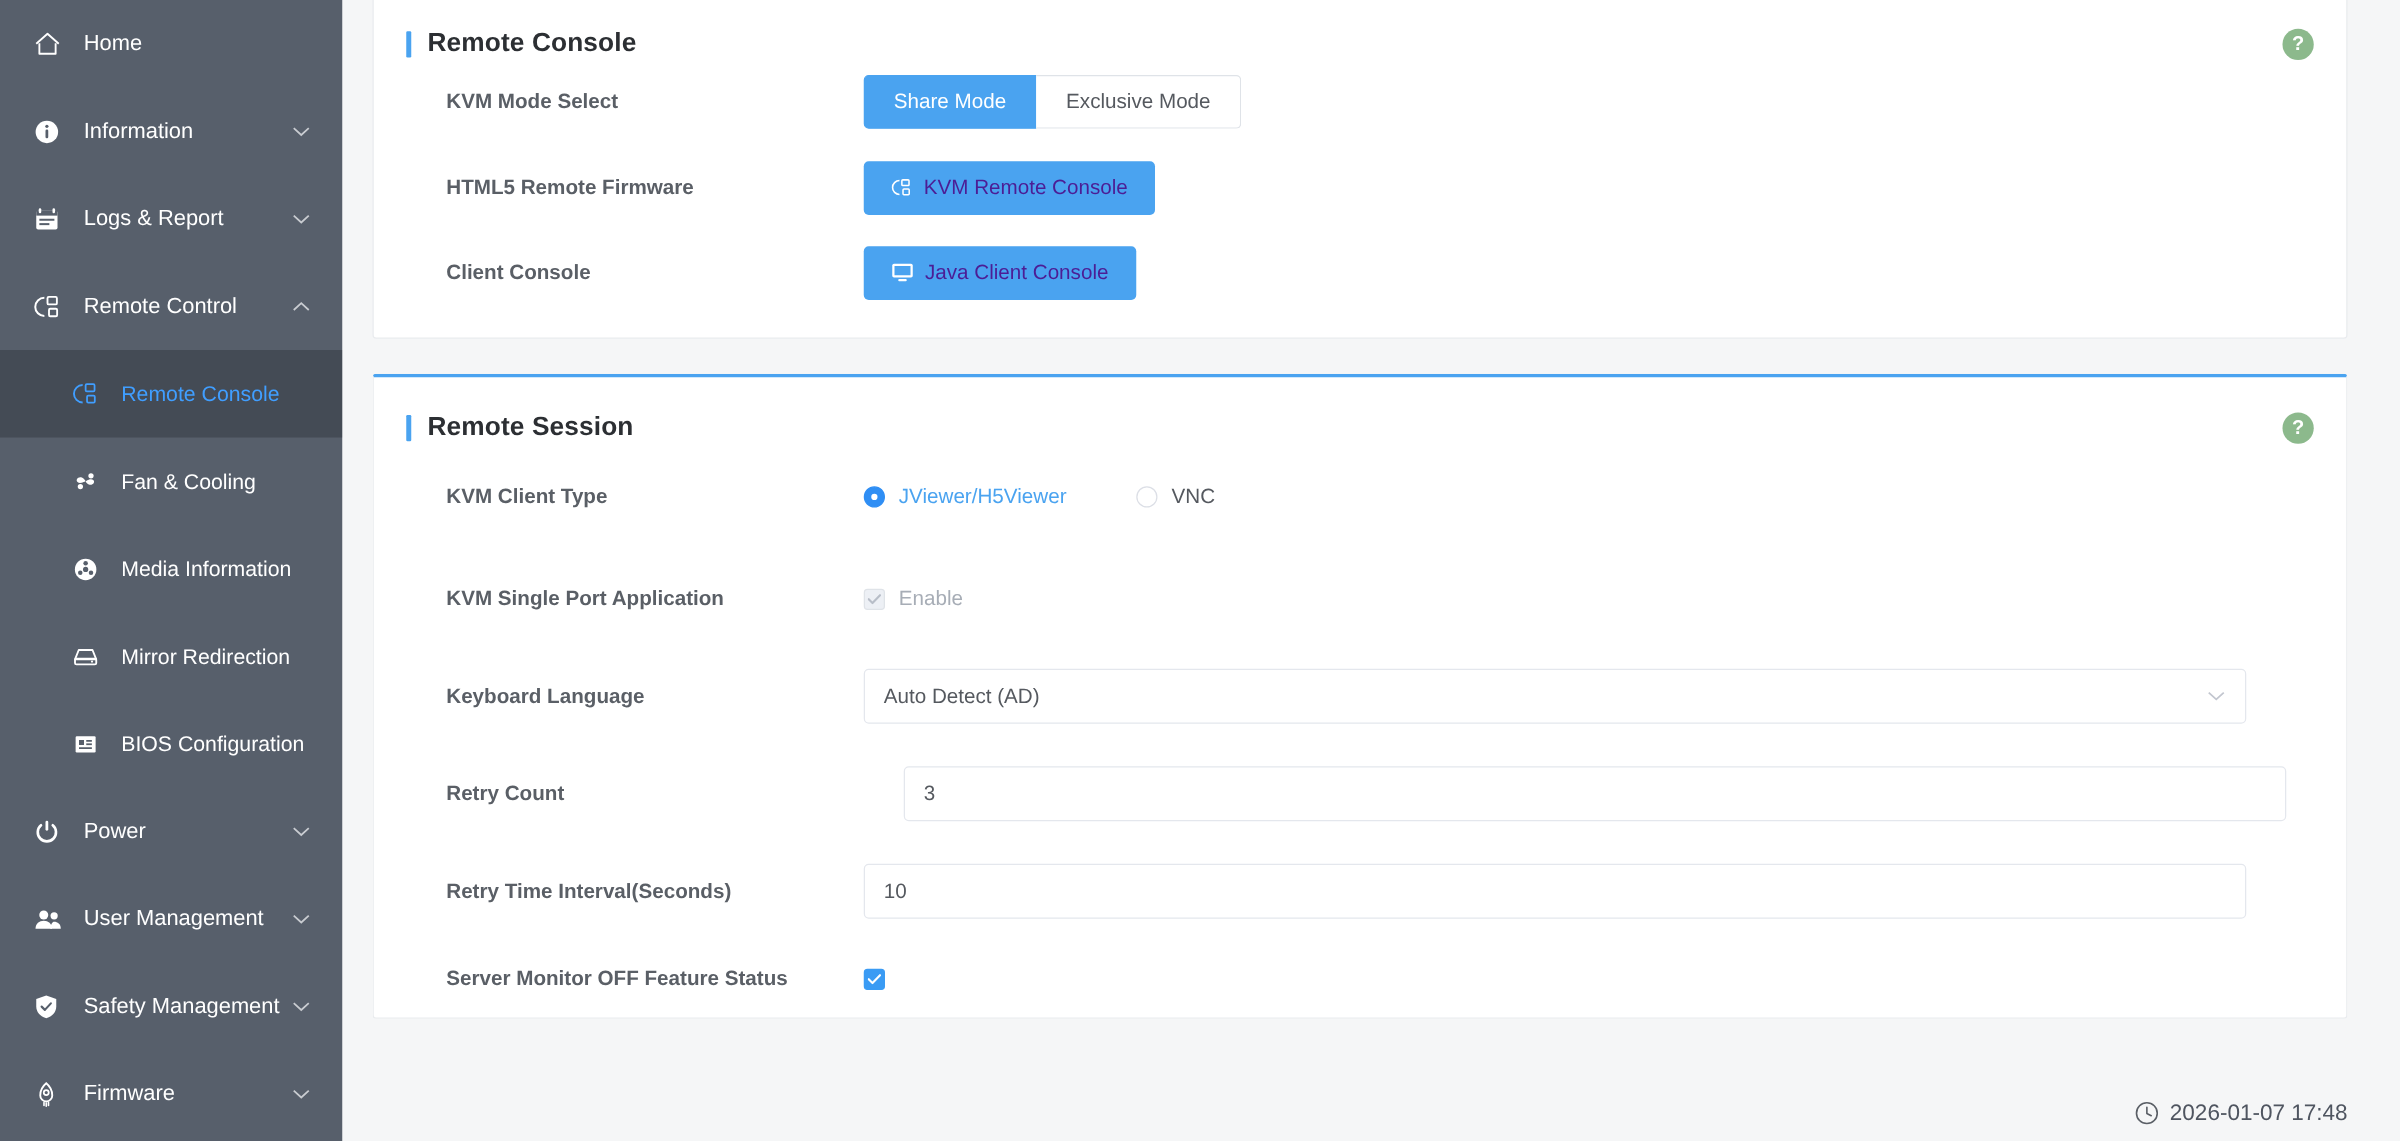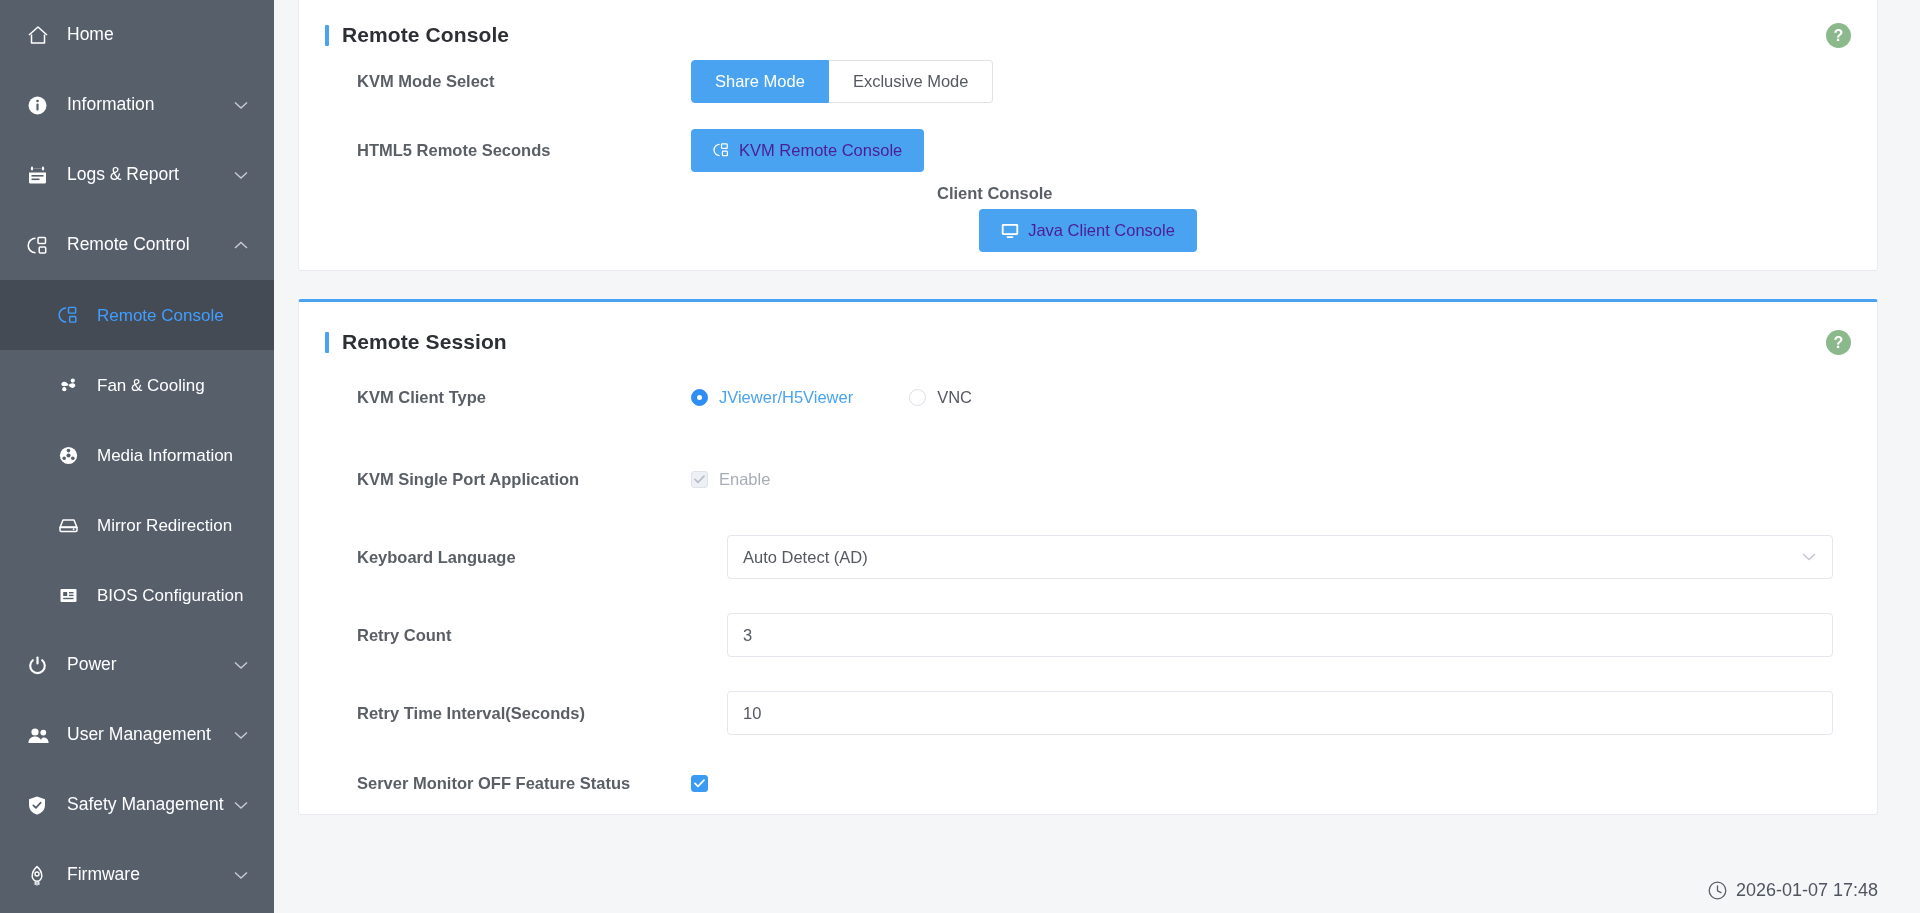--- a/index.html
+++ b/index.html
@@ -95,21 +95,21 @@
   }
   .row .lab {
     width: 366px; min-width: 366px;
     font-size: 16.5px; font-weight: bold; color: #5a5f66;
     padding-left: 32px;
   }
   .row .ctl { flex: 1; display: flex; align-items: flex-end; }
 
   .r-kvmmode { height: 69px; }
   .r-html5   { height: 68px; }
-  .r-client  { height: 68px; flex-direction: column; }
+  .r-client  { height: 68px; }
 
   
   .toggle { display: inline-flex; }
   .toggle button {
     font-family: inherit;
     font-size: 16.5px;
     height: 43px;
     padding: 0 22px;
     border: 1px solid #dfe3e8;
     background: #ffffff;
@@ -135,21 +135,21 @@
     cursor: pointer;
     white-space: nowrap;
   }
   .btn + .btn { margin-left: 14px; }
   .btn svg { display: block; }
 
   
   .r-clienttype { height: 86px; }
   .r-singleport { height: 78px; }
   .r-keyboard   { height: 78px; }
-  .r-retrycount { height: 78px; }
+  .r-retrycount { height: 78px; gap: 32px; }
   .r-retrytime  { height: 78px; }
   .r-monitor    { height: 62px; }
 
   .radio-opt { display: inline-flex; align-items: center; cursor: pointer; font-size: 16.5px; }
   .radio-opt + .radio-opt { margin-left: 56px; }
   .radio-dot {
     width: 17px; height: 17px; border-radius: 50%;
     border: 1px solid #dcdfe6; background: #ffffff;
     margin-right: 11px; position: relative;
   }
@@ -179,21 +179,20 @@
     height: 44px;
     border: 1px solid #e4e7ed;
     border-radius: 4px;
     background: #ffffff;
     display: flex; align-items: center;
     padding: 0 15px;
     font-size: 16.5px;
     color: #55595f;
     position: relative;
     cursor: text;
-    margin-left: 36px;
   }
   .field.select { cursor: pointer; }
   .field .chevd {
     position: absolute; right: 16px; top: 50%; transform: translateY(-50%);
     display: flex;
   }
 
   
   .clock {
     position: absolute;
@@ -411,21 +410,21 @@
         <div class="lab">KVM Mode Select</div>
         <div class="ctl">
           <div class="toggle">
             <button>Share Mode</button>
             <button>Exclusive Mode</button>
           </div>
         </div>
       </div>
 
       <div class="row r-html5">
-        <div class="lab">HTML5 Remote Seconds</div>
+        <div class="lab">HTML5 Remote Firmware</div>
         <div class="ctl">
           <button class="btn">
             <span>
               <svg width="17" height="16" viewBox="0 0 22 21">
                   <path d="M8.5 3.2 A7.2 7.2 0 1 0 8.5 17.8" fill="none" stroke="#fff" stroke-width="1.7"></path>
                   <rect x="11" y="2.5" width="7.5" height="6" rx="1" fill="none" stroke="#fff" stroke-width="1.6"></rect>
                   <rect x="12.2" y="12" width="6.5" height="6" rx="1" fill="none" stroke="#fff" stroke-width="1.6"></rect>
                 </svg>
             </span>
             <span>KVM Remote Console</span>

